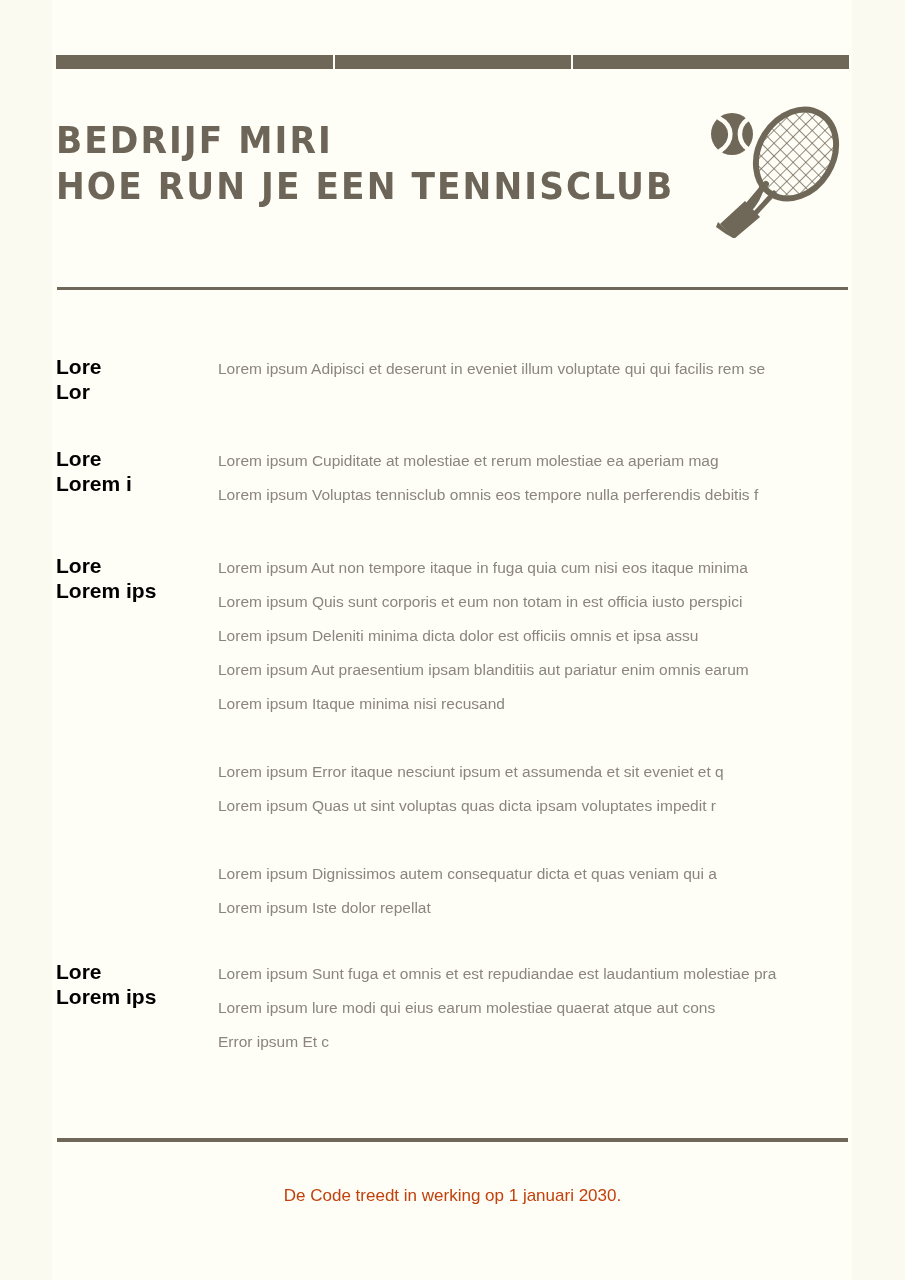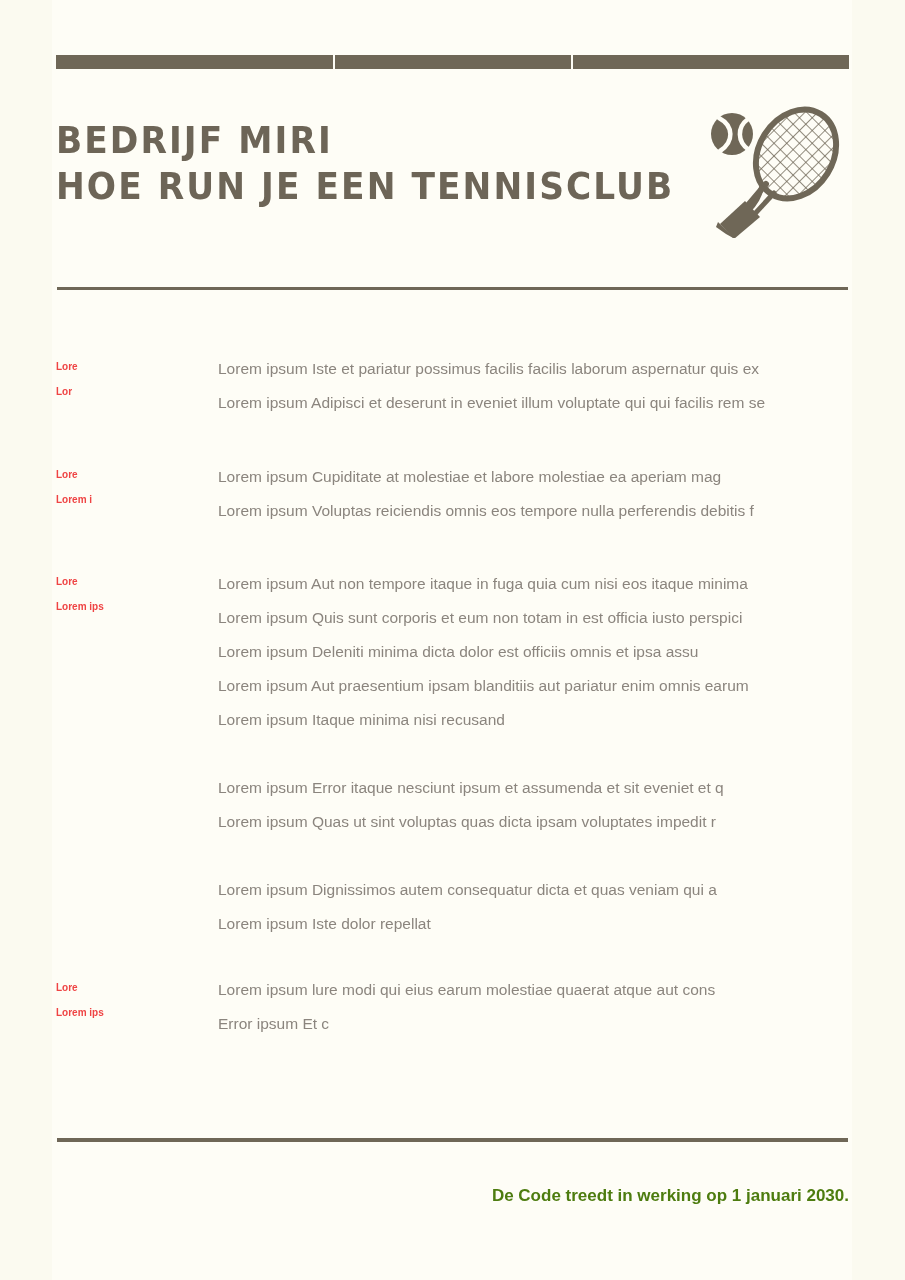--- a/index.html
+++ b/index.html
@@ -102,23 +102,23 @@
     top: 352px;
     width: 795px;
   }
   .section {
     display: flex;
     align-items: flex-start;
   }
   .sec-label {
     width: 160px;
     flex: 0 0 160px;
-    font-size: 10px;
+    font-size: 21px;
     font-weight: bold;
-    color: #ef4444;
+    color: #000000;
     line-height: 25px;
     padding-top: 2px;
   }
   .sec-label div { white-space: nowrap; }
   .sec-body {
     flex: 1;
     padding-left: 2px;
   }
   .line {
     font-size: 15.5px;
@@ -131,24 +131,24 @@
   .sp-a { height: 40px; }
   .sp-b { height: 39px; }
   .sp-c { height: 32px; }
 
   
   .footer {
     position: absolute;
     left: 56px;
     top: 1186px;
     width: 793px;
-    text-align: right;
+    text-align: center;
     font-size: 17px;
-    font-weight: bold;
-    color: #4d7c0f;
+    font-weight: normal;
+    color: #c2410c;
   }
 </style>
 </head>
 <body>
 
 <div class="page">
   <div class="panel"></div>
 
   <div class="topbar">
     <div class="topbar-seg s1"></div>
@@ -196,35 +196,34 @@
   <div class="rule-top"></div>
 
   <div class="content">
 
     <div class="section">
       <div class="sec-label">
         <div>Lore</div>
         <div>Lor</div>
       </div>
       <div class="sec-body">
-        <div class="line">Lorem ipsum Iste et pariatur possimus facilis facilis laborum aspernatur quis ex</div>
         <div class="line">Lorem ipsum Adipisci et deserunt in eveniet illum voluptate qui qui facilis rem se</div>
       </div>
     </div>
 
     <div class="sp-a"></div>
 
     <div class="section">
       <div class="sec-label">
         <div>Lore</div>
         <div>Lorem i</div>
       </div>
       <div class="sec-body">
-        <div class="line">Lorem ipsum Cupiditate at molestiae et labore molestiae ea aperiam mag</div>
-        <div class="line">Lorem ipsum Voluptas reiciendis omnis eos tempore nulla perferendis debitis f</div>
+        <div class="line">Lorem ipsum Cupiditate at molestiae et rerum molestiae ea aperiam mag</div>
+        <div class="line">Lorem ipsum Voluptas tennisclub omnis eos tempore nulla perferendis debitis f</div>
       </div>
     </div>
 
     <div class="sp-b"></div>
 
     <div class="section">
       <div class="sec-label">
         <div>Lore</div>
         <div>Lorem ips</div>
       </div>
@@ -244,20 +243,21 @@
     </div>
 
     <div class="sp-c"></div>
 
     <div class="section">
       <div class="sec-label">
         <div>Lore</div>
         <div>Lorem ips</div>
       </div>
       <div class="sec-body">
+        <div class="line">Lorem ipsum Sunt fuga et omnis et est repudiandae est laudantium molestiae pra</div>
         <div class="line">Lorem ipsum lure modi qui eius earum molestiae quaerat atque aut cons</div>
         <div class="line">Error ipsum Et c</div>
       </div>
     </div>
 
   </div>
 
   <div class="rule-bottom"></div>
 
   <div class="footer">De Code treedt in werking op 1 januari 2030.</div>

